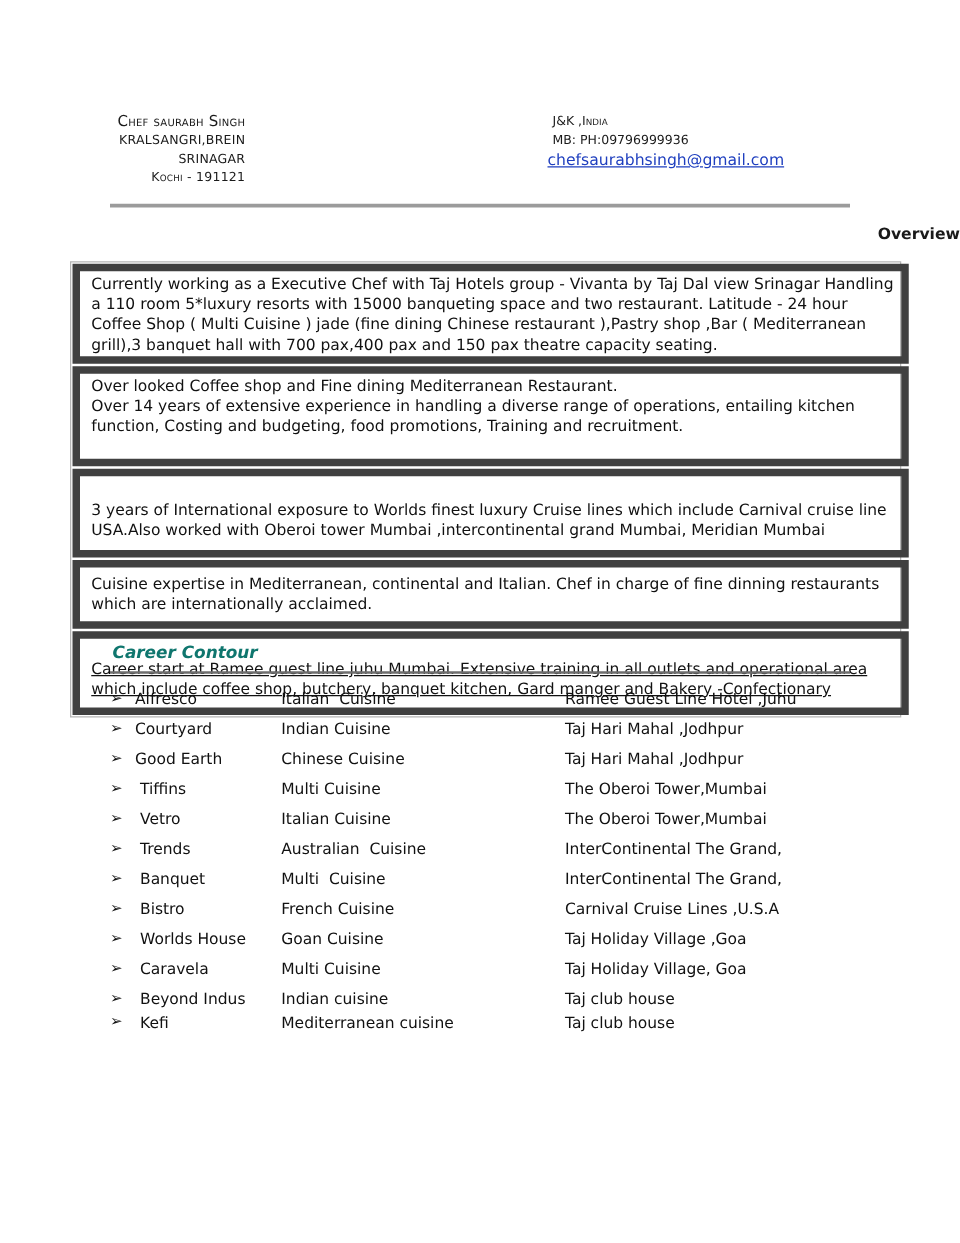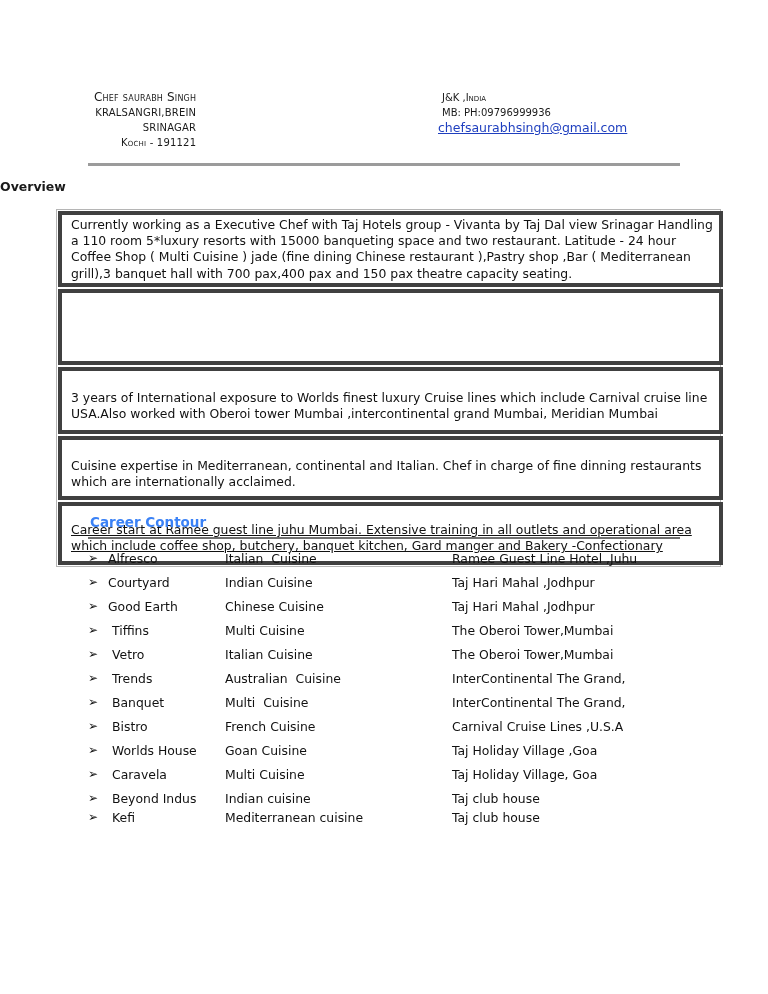--- a/index.html
+++ b/index.html
@@ -8,28 +8,28 @@
   .abs { position: absolute; }
 
   .hdr-left { left: 94px; top: 90px; font-size: 10.5px; line-height: 15px; color: #1a1a1a; letter-spacing: 0.2px; }
   .hdr-left .name { font-size: 12px; }
   .hdr-left .l2, .hdr-left .l3, .hdr-left .l4 { font-size: 10px; text-align: right; }
   .hdr-right { left: 418px; top: 90px; font-size: 10px; line-height: 15px; color: #1a1a1a; margin-left: 24px; }
   .hdr-right .email { font-size: 12.5px; color: #1f3fbf; text-decoration: underline; margin-left: -4px; line-height: 16px; text-align: center; }
 
   .rule { left: 88px; top: 163px; width: 592px; height: 3px; background: #9b9b9b; }
 
-  .ov-title { left: 0; width: 768px; top: 179px; text-align: left; font-size: 12.5px; font-weight: bold; color: #1a1a1a; }
+  .ov-title { left: 0; width: 768px; top: 179px; text-align: right; font-size: 12.5px; font-weight: bold; color: #1a1a1a; }
 
   .ov-wrap { left: 56px; top: 209px; width: 662px; border: 1px solid #b5b5b5; padding: 1px 0 1px 1px; }
-  .ov-box { border: 4px solid #404040; margin: 0 0 2px 0; padding: 2px 5px 2px 9px;
+  .ov-box { border: 6px solid #404040; margin: 0 0 2px 0; padding: 2px 5px 2px 9px;
             font-size: 12.4px; line-height: 16.2px; color: #111; width: 643px; }
   .ov-box:last-child { margin-bottom: 0; }
 
-  .cc-title { left: 90px; top: 514px; font-size: 13.5px; font-weight: bold; color: #3b82f6; }
+  .cc-title { left: 90px; top: 514px; font-size: 13.5px; font-weight: bold; color: #0f766e; font-style: italic; }
   .cc-rule { left: 88px; top: 537px; width: 592px; height: 2px; background: #6e6e6e; }
 
   .cc-list { left: 88px; top: 551px; width: 600px; }
   .cc-row { position: relative; height: 24px; font-size: 12.4px; color: #111; }
   .cc-row.tight { height: 19px; }
   .cc-row .bullet { position: absolute; left: 0; top: 0; font-size: 12px; }
   .cc-row .outlet { position: absolute; left: 20px; top: 0; }
   .cc-row .outlet.indent { left: 24px; }
   .cc-row .cuisine { position: absolute; left: 137px; top: 0; white-space: pre; }
   .cc-row .hotel { position: absolute; left: 364px; top: 0; white-space: pre; }
@@ -50,23 +50,25 @@
   <div class="email">chefsaurabhsingh@gmail.com</div>
 </div>
 
 <div class="abs rule"></div>
 
 <div class="abs ov-title">Overview</div>
 
 <div class="abs ov-wrap">
   <div class="ov-box" style="height:64px;">Currently working as a Executive Chef with Taj Hotels group - Vivanta by Taj Dal view Srinagar Handling a 110 room 5*luxury resorts with 15000 banqueting space and two restaurant. Latitude - 24 hour Coffee Shop ( Multi Cuisine ) jade (fine dining Chinese restaurant ),Pastry shop ,Bar  ( Mediterranean grill),3 banquet  hall with 700 pax,400 pax and 150 pax theatre capacity seating.</div>
   <div class="ov-box" style="height:64px;">
+    <div>Over looked Coffee shop and Fine dining Mediterranean Restaurant.</div>
+    <div>Over 14 years of extensive experience in handling a diverse range of operations, entailing kitchen function, Costing and budgeting, food promotions, Training and recruitment.</div>
   </div>
   <div class="ov-box" style="height:36px; padding-top:19px; padding-bottom:4px;">3 years of International exposure to Worlds finest luxury Cruise lines which include Carnival cruise line USA.Also worked with Oberoi tower Mumbai ,intercontinental grand Mumbai, Meridian Mumbai</div>
-  <div class="ov-box" style="height:36px; padding-top:18px; padding-bottom:2px;">Cuisine expertise in Mediterranean, continental and Italian. Chef in charge of fine dinning restaurants which are internationally acclaimed.</div>
+  <div class="ov-box" style="height:36px; padding-top:5px; padding-bottom:2px;">Cuisine expertise in Mediterranean, continental and Italian. Chef in charge of fine dinning restaurants which are internationally acclaimed.</div>
   <div class="ov-box" style="height:36px; padding-top:16px; padding-bottom:3px;text-decoration:underline;">Career start at Ramee guest line juhu Mumbai. Extensive training in all outlets and operational area which include coffee shop, butchery, banquet kitchen, Gard manger and Bakery -Confectionary</div>
 </div>
 
 <div class="abs cc-title">Career Contour</div>
 <div class="abs cc-rule"></div>
 
 <div class="abs cc-list">
   <div class="cc-row">
     <span class="bullet">➢</span>
     <span class="outlet">Alfresco</span>

